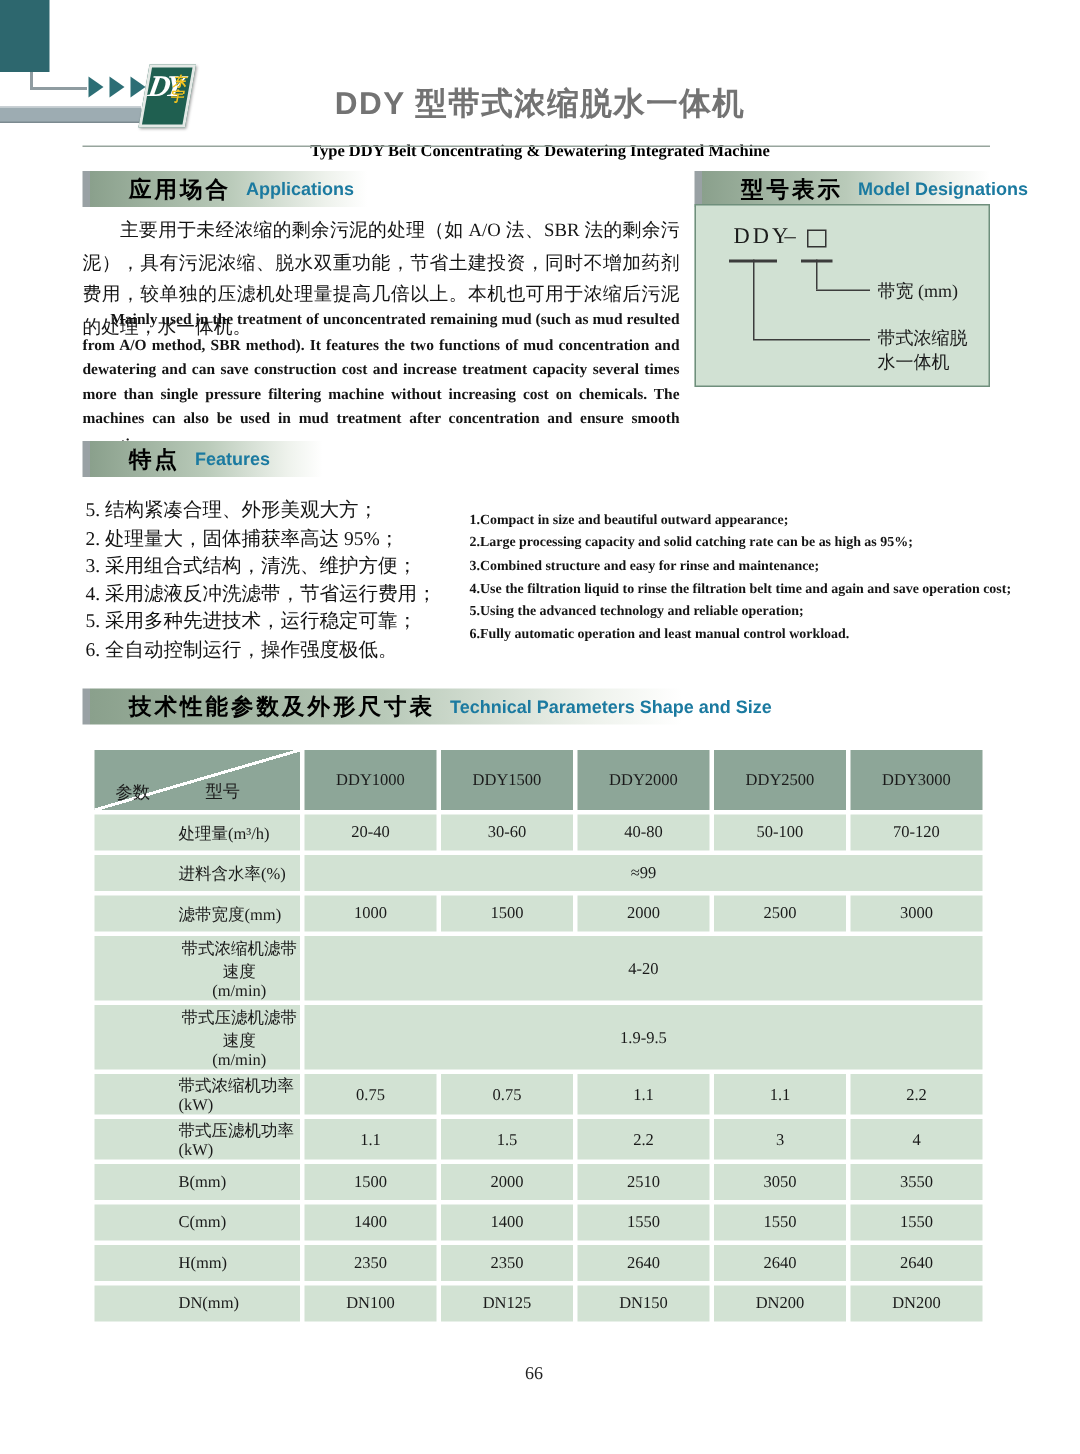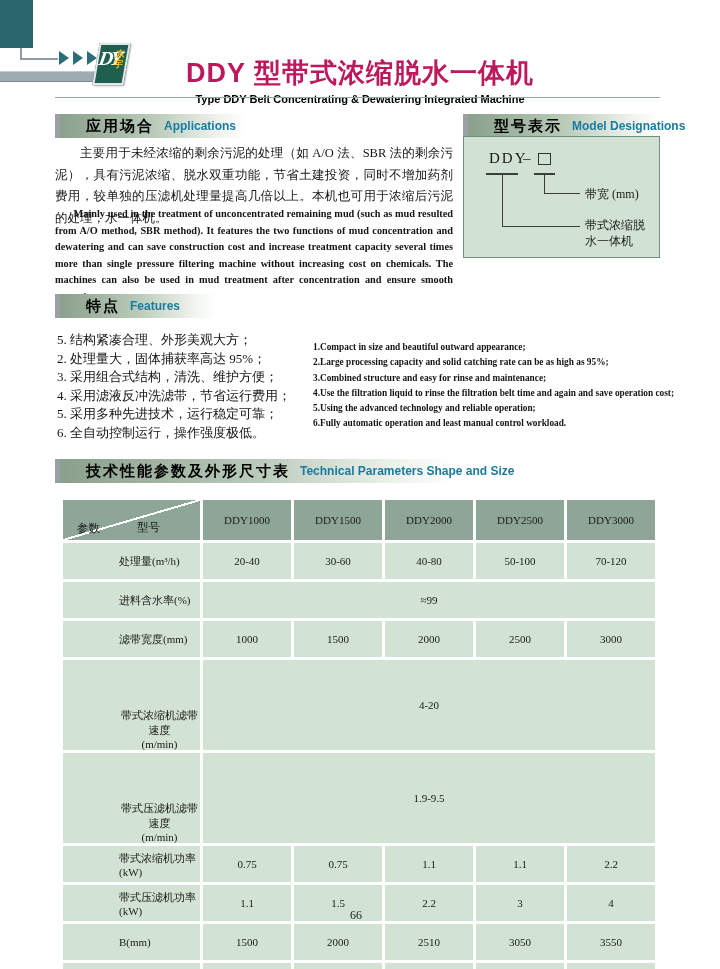--- a/index.html
+++ b/index.html
@@ -25,23 +25,23 @@
     box-shadow:1px 1px 2px rgba(0,0,0,.35); }
   .logo-dy { position:absolute; left:0px; top:2px; color:#fff; font-style:italic;
     font-weight:bold; font-size:20px; letter-spacing:-3px; font-family:"Liberation Serif", serif; }
   .logo-cn { position:absolute; right:1px; top:4px; width:10px; color:#f4c31f;
     font-size:9px; line-height:10px; font-weight:bold; word-break:break-all;
     font-family:"Liberation Sans", sans-serif; }
 
   
   .title-block { position:absolute; left:0; top:55px; width:720px; text-align:center; }
   .title-main { font-family:"Liberation Sans", sans-serif; font-weight:bold;
-    font-size:27px; color:#be185d; letter-spacing:1px; }
-  .title-sub { font-family:Liberation Sans, sans-serif; font-weight:bold;
-    font-size:11px; color:#000; margin-top:2px; }
+    font-size:21px; color:#737373; letter-spacing:1px; }
+  .title-sub { font-family:Liberation Serif, serif; font-weight:bold;
+    font-size:11px; color:#000; margin-top:12px; }
   .header-rule { position:absolute; left:55px; top:97px; width:605px; height:1px; background:#97a59d; }
 
   
   .sec-bar { position:absolute; height:24px; display:flex; align-items:center;
     border-left:5px solid #99a1a4;
     background:linear-gradient(90deg,#8aa08c 0%,#b9cab9 50%,#eef2ec 85%,#ffffff 100%); }
   .sec-zh { font-family:"Liberation Sans", sans-serif; font-weight:bold; font-size:15px;
     color:#000; padding-left:26px; letter-spacing:2px; white-space:nowrap; }
   .sec-en { font-family:"Liberation Sans", sans-serif; font-weight:bold; font-size:12px;
     color:#1b7aa0; padding-left:10px; white-space:nowrap; }
@@ -88,23 +88,23 @@
   .params-table td.model-h { width:88px; height:40px; background:#8da698; }
   .params-table td.corner { width:137px; height:40px;
     background:
       linear-gradient(to bottom right, rgba(0,0,0,0) calc(50% - 1px), #ffffff calc(50% - 1px),
         #ffffff calc(50% + 1px), rgba(0,0,0,0) calc(50% + 1px)),
       #8da698;
     position:relative; }
   .corner .ct { position:absolute; top:20px; right:40px; font-size:11.5px; }
   .corner .cb { position:absolute; bottom:4px; left:14px; font-size:11.5px; }
   .params-table td.lbl { background:#d2e2d3; text-align:left; padding-left:56px; height:24px; }
-  .params-table td.val { background:#d2e2d3; height:36px; }
+  .params-table td.val { background:#d2e2d3; height:24px; }
   .params-table tr.tall td { height:43px; }
-  .lblwrap { display:inline-block; text-align:center;margin-top:48px; }
+  .lblwrap { display:inline-block; text-align:center; }
 
   
   .page-num { position:absolute; left:0; top:908px; width:712px; text-align:center;
     font-size:12px; color:#222; }
 </style>
 </head>
 <body>
 
 <div class="page">
 
@@ -255,18 +255,26 @@
           <td class="val">1550</td>
         </tr>
         <tr>
           <td class="lbl">H(mm)</td>
           <td class="val">2350</td>
           <td class="val">2350</td>
           <td class="val">2640</td>
           <td class="val">2640</td>
           <td class="val">2640</td>
         </tr>
+        <tr>
+          <td class="lbl">DN(mm)</td>
+          <td class="val">DN100</td>
+          <td class="val">DN125</td>
+          <td class="val">DN150</td>
+          <td class="val">DN200</td>
+          <td class="val">DN200</td>
+        </tr>
       </tbody>
   </table>
 
   <div class="page-num">66</div>
 
 </div>
 
 </body></html>

